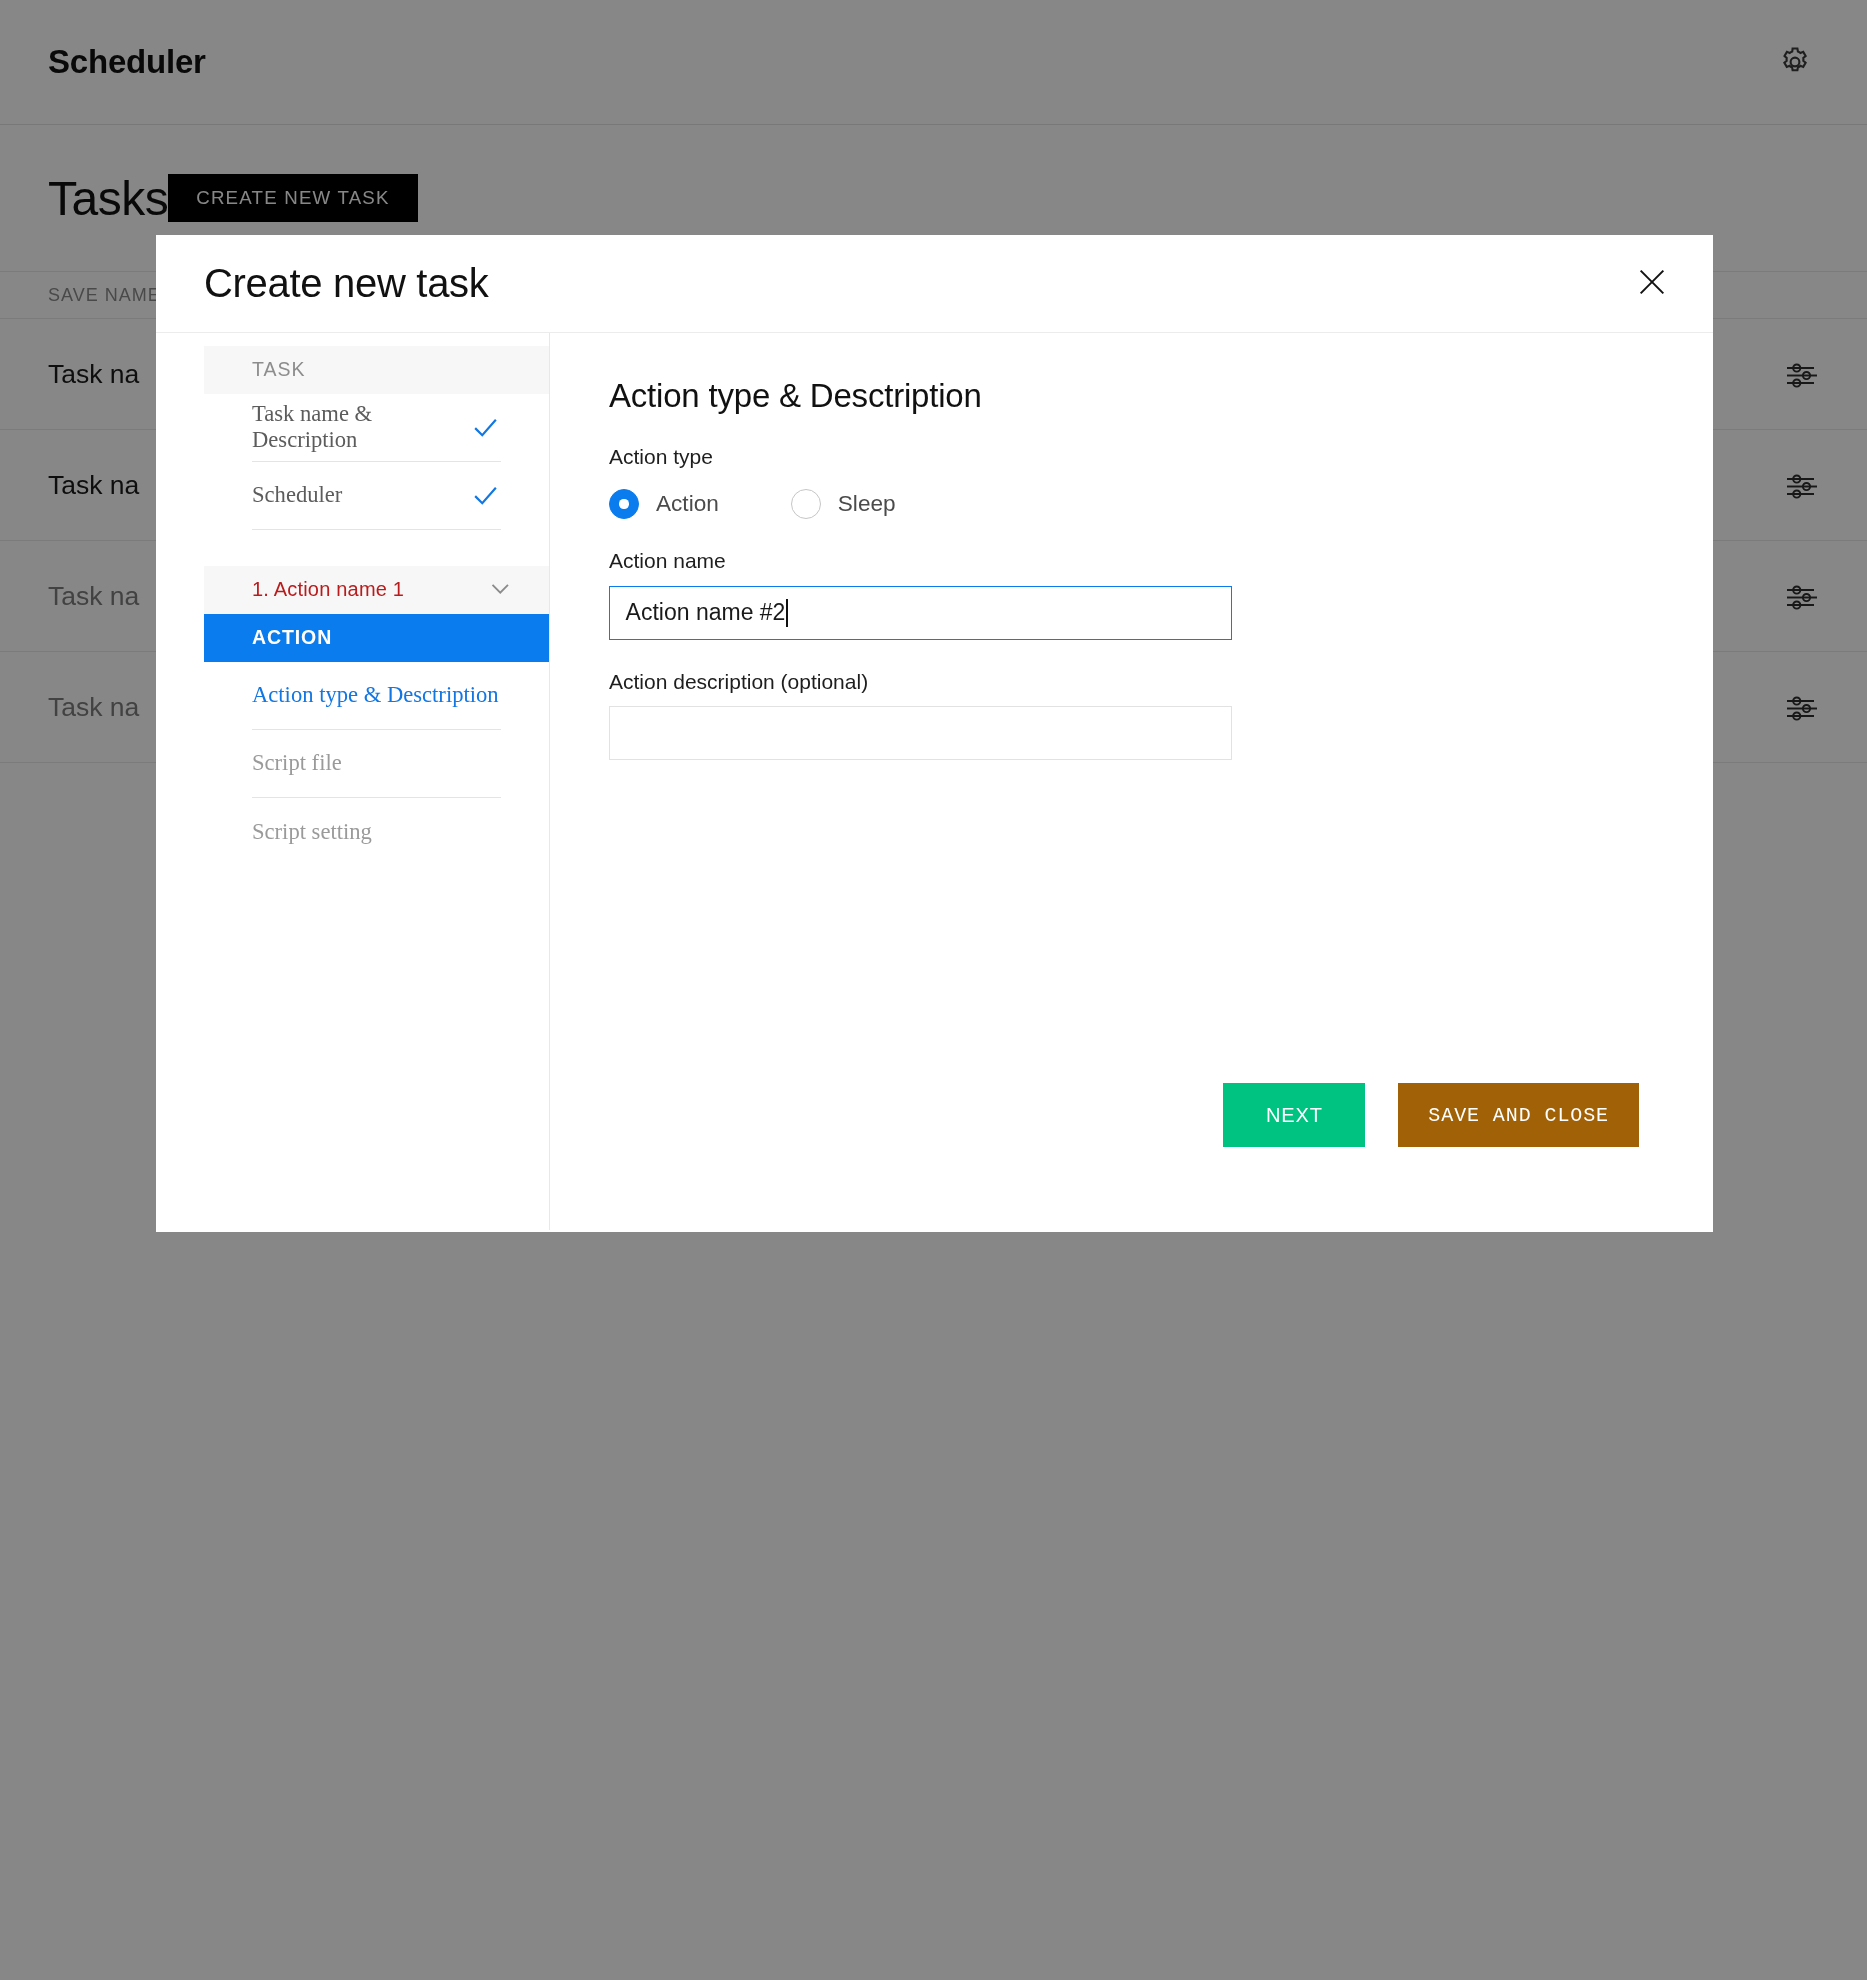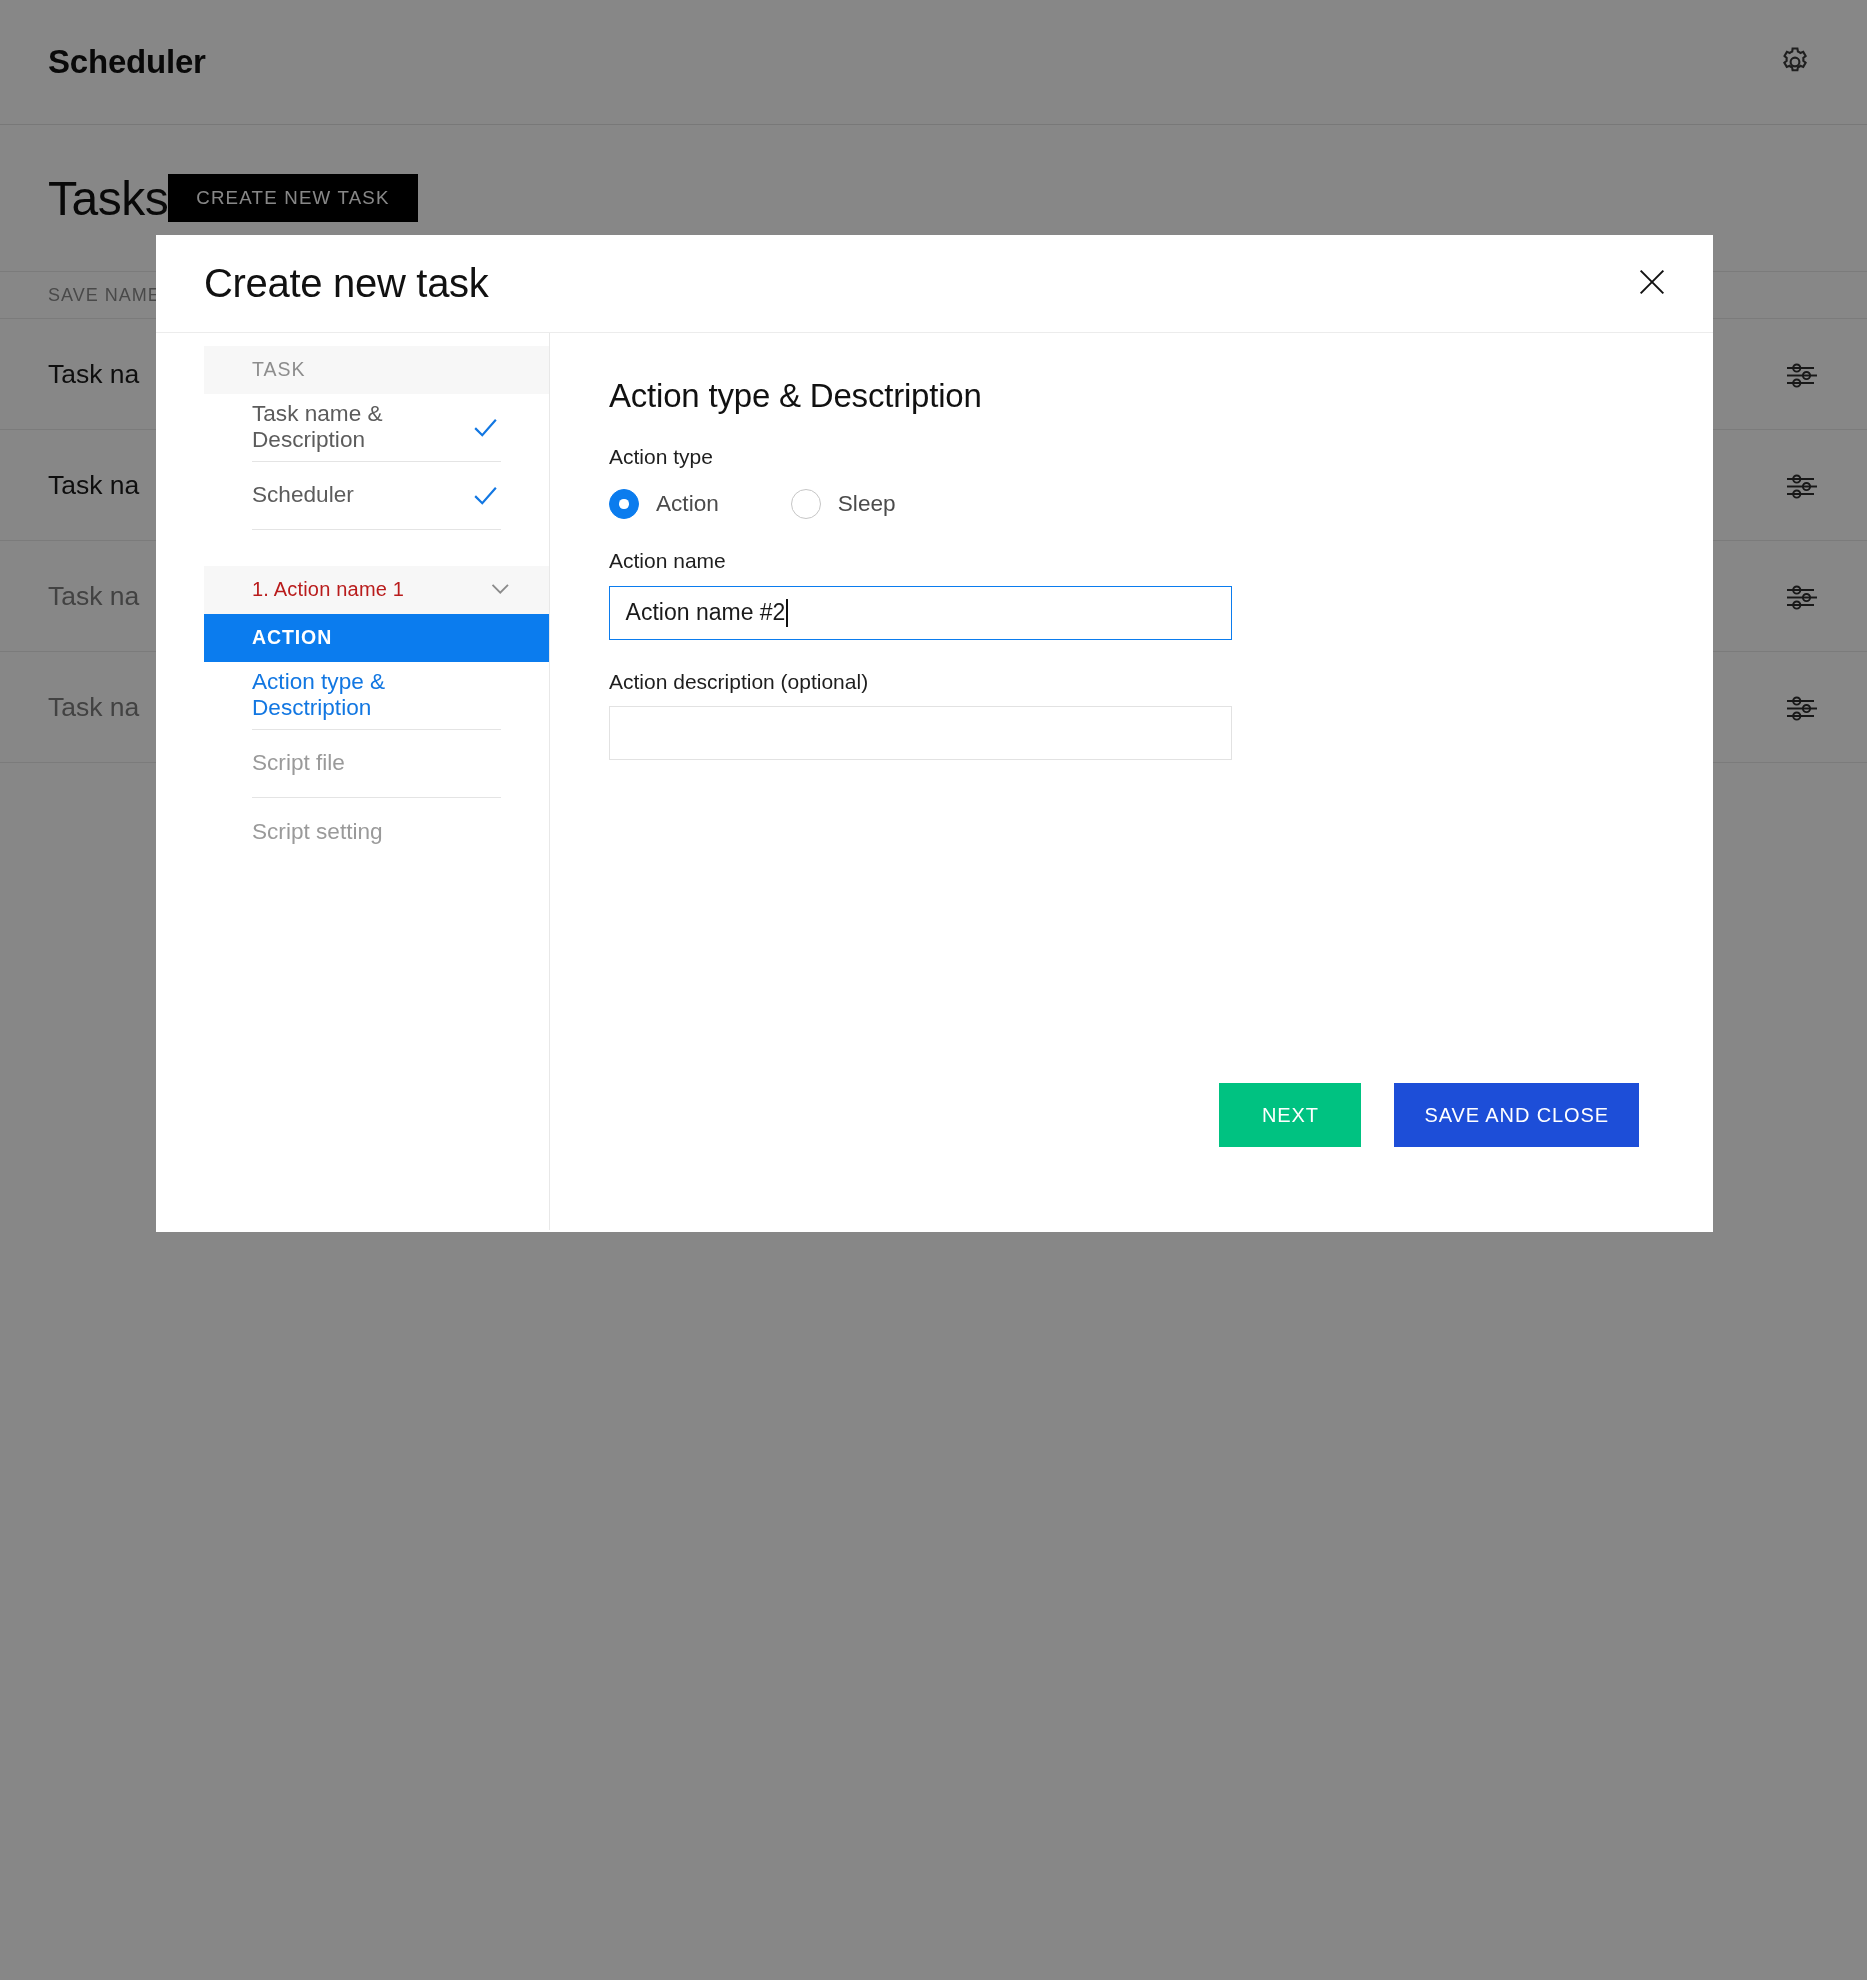--- a/index.html
+++ b/index.html
@@ -88,21 +88,21 @@
   .side-group .label {
     font-size: 19.5px; letter-spacing: 1px; color: #8d8d8d; font-weight: 400;
   }
   .side-group.collapsible { justify-content: space-between; padding-right: 36px; }
   .side-group.collapsible .label { color: #b91c1c; font-weight: 400; letter-spacing: 0.2px; font-size: 20px; }
   .side-group.active { background: #0b7cee; }
   .side-group.active .label { color: #ffffff; font-weight: 700; letter-spacing: 0.9px; }
 
   .side-item {
     height: 68px; display: flex; align-items: center; justify-content: space-between;
-    margin: 0 48px; border-bottom: 1.6px solid #e4e4e4;
+    margin: 0 48px; border-bottom: 1.6px solid #e4e4e4; font-family: Liberation Serif, serif;
   }
   .side-item:last-child { border-bottom: none; }
   .side-item .txt { font-size: 22.6px; color: #5c5c5c; font-weight: 300; }
   .side-item.current .txt { color: #1277e2; }
   .side-item.dim .txt { color: #9a9a9a; }
   .side-item .check { width: 31px; height: 31px; }
   .side-spacer { height: 36px; }
 
   
   .main { flex: 1; position: relative; padding: 44px 0 0 59px; }
@@ -141,21 +141,21 @@
     display: flex; gap: 33px;
   }
   .btn {
     height: 64px; min-width: 142px; border: none; color: #fff;
     font-family: "Liberation Sans", sans-serif;
     font-size: 20px; letter-spacing: 0.9px;
     display: flex; align-items: center; justify-content: center;
     padding: 0 30px;
   }
   .btn.next { background: #00c281; }
-  .btn.save { background: #1d4ed8; }
+  .btn.save { background: #a16207; font-family: Liberation Mono, monospace; }
 </style>
 </head>
 <body>
 
 <div class="page">
 
   <div class="app-header">
     <div class="app-title">Scheduler</div>
     <div class="gear-btn">
       <svg width="34" height="34" viewBox="0 0 24 24" fill="none" stroke="#3c3c3c" stroke-width="1.5">

